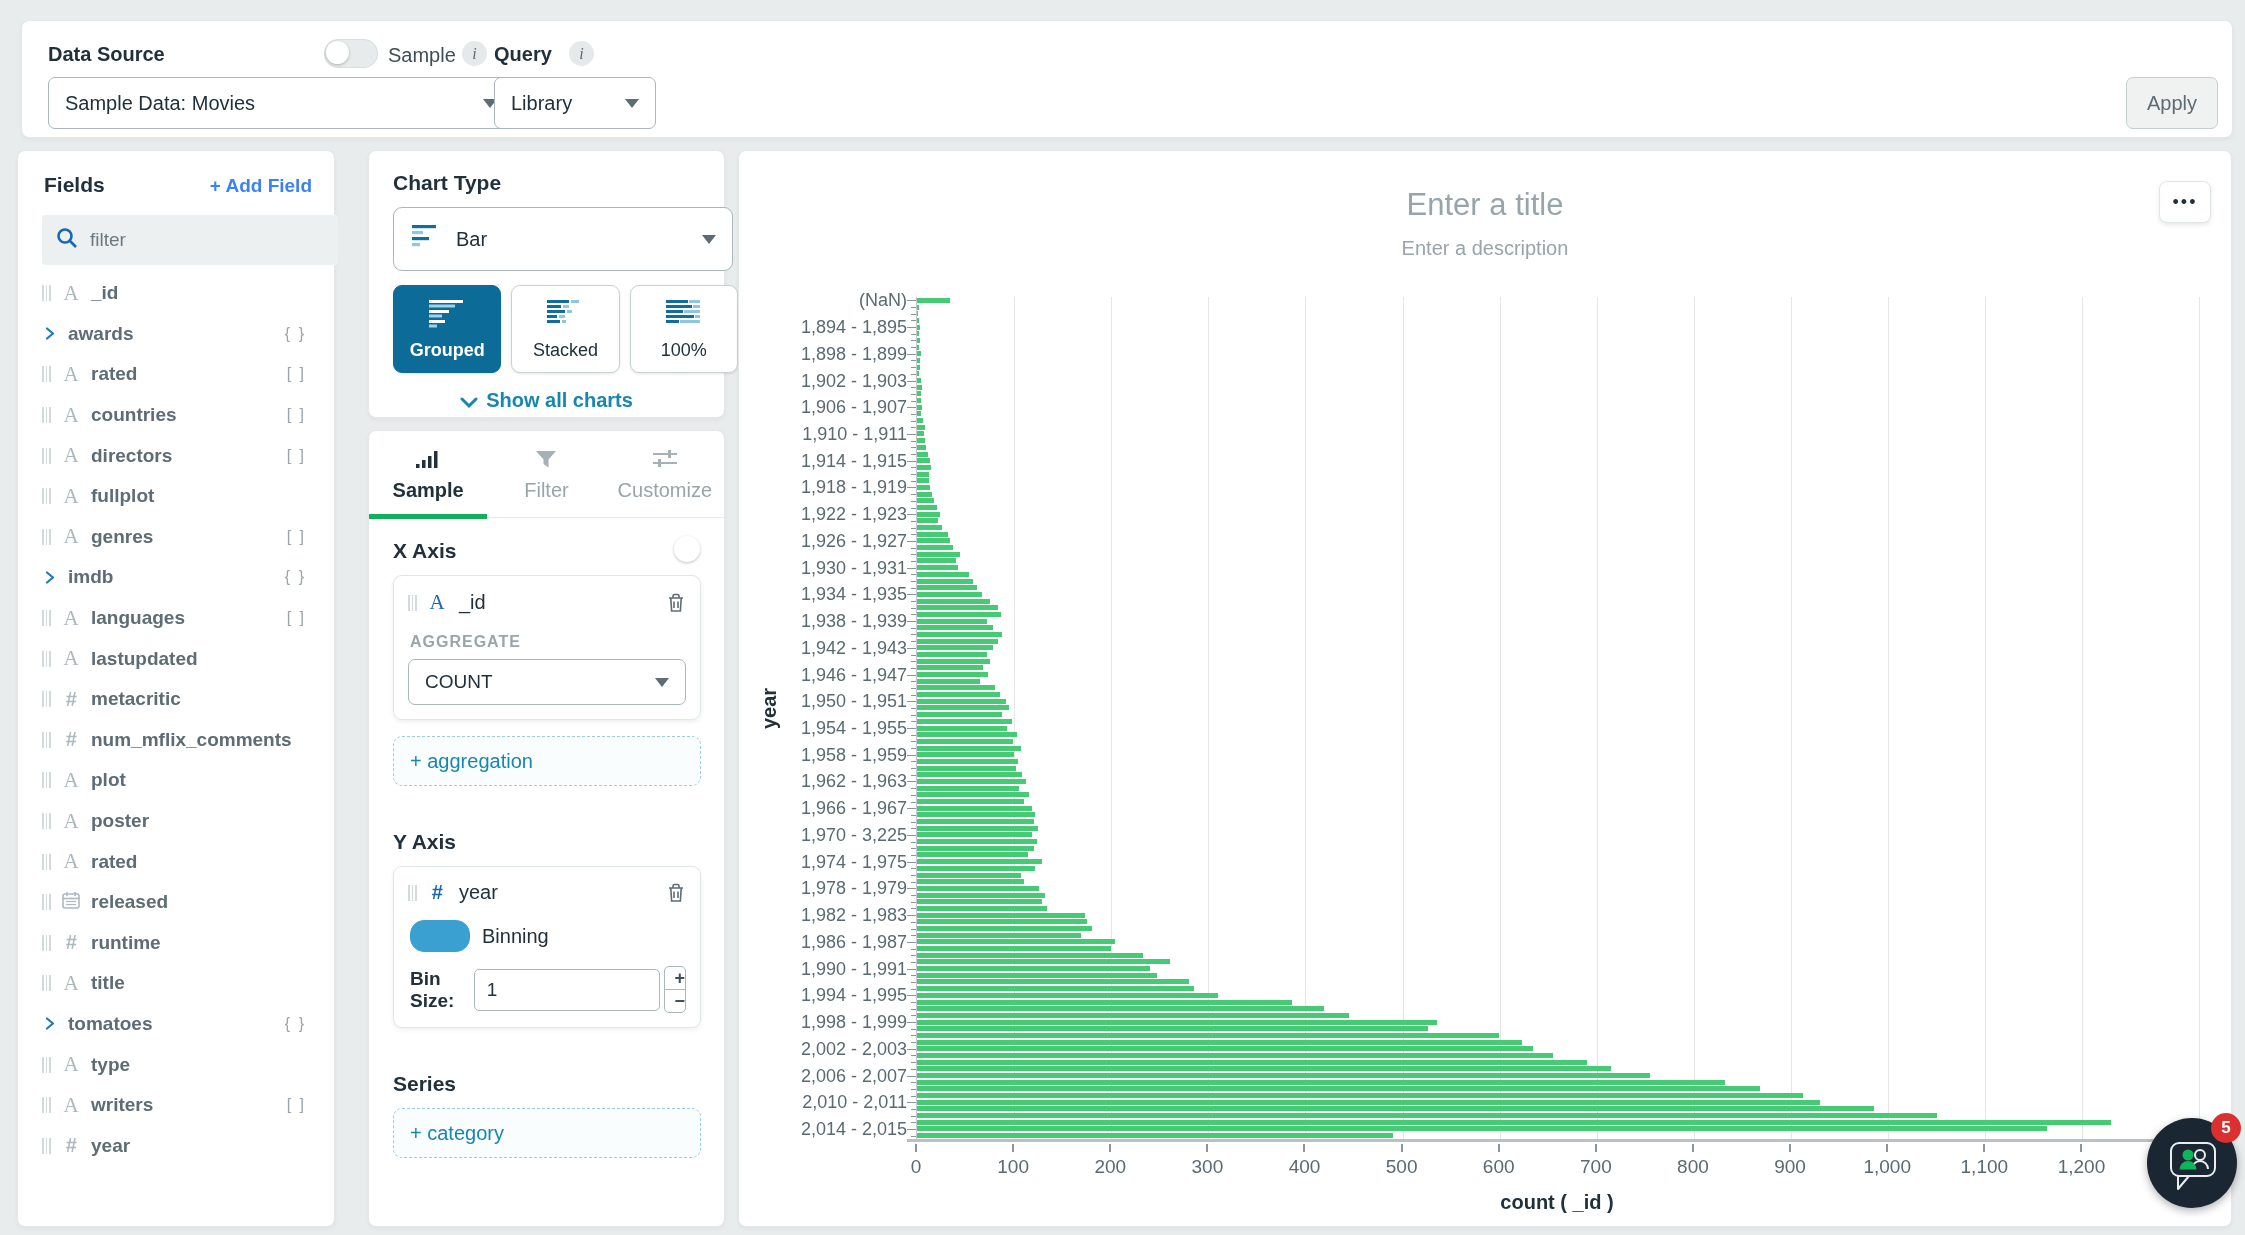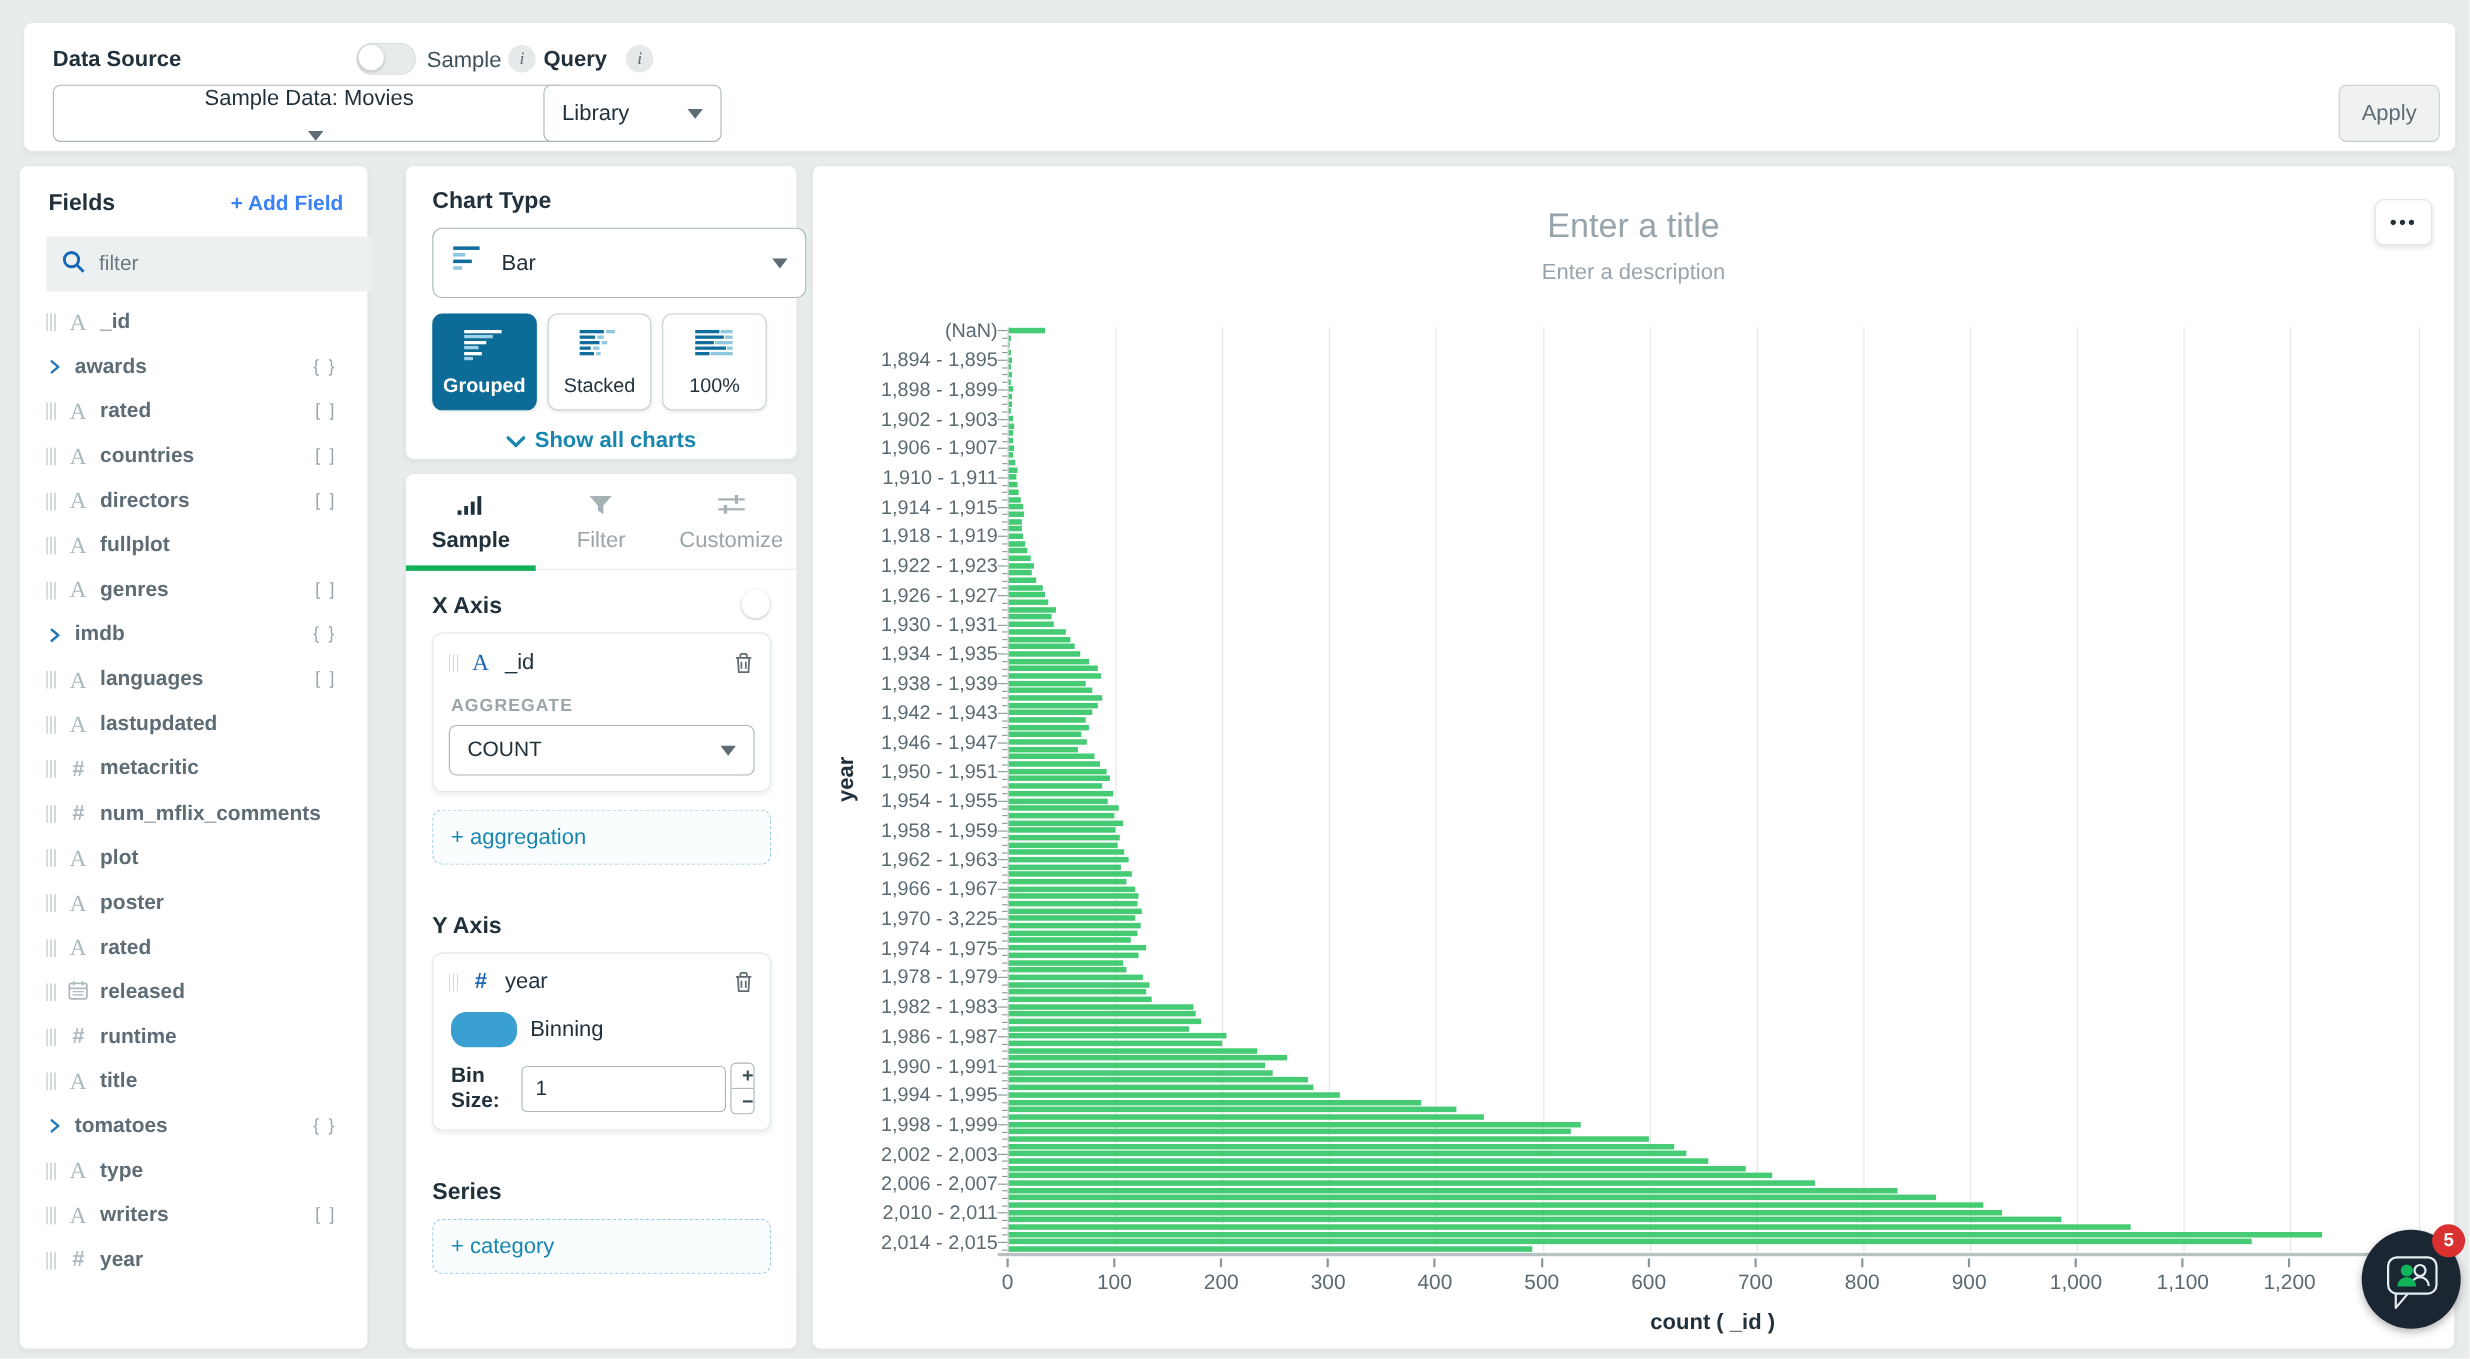--- a/index.html
+++ b/index.html
@@ -13,21 +13,21 @@
   .toggle{position:absolute;width:52px;height:27px;border-radius:14px;background:#E7EBEB;border:1px solid #D8DEDE;cursor:pointer;}
   .toggle .knob{position:absolute;left:1px;top:1px;width:23px;height:23px;border-radius:50%;background:#fff;box-shadow:0 1px 3px rgba(0,0,0,.25);}
   .sample-toggle{left:302px;top:18px;}
   .sample-lbl{position:absolute;left:366px;top:23px;font-size:20px;color:#3D4F58;}
   .info{position:absolute;width:25px;height:25px;border-radius:50%;background:#E5E9E9;color:#5D6C75;font-family:"Liberation Serif",serif;font-style:italic;font-size:16px;display:flex;align-items:center;justify-content:center;cursor:pointer;}
   .info1{left:440px;top:20px;}
   .info2{left:547px;top:20px;}
   .select{position:absolute;background:#fff;border:1px solid #A9B6BA;border-radius:7px;display:flex;align-items:center;padding:0 16px;font-size:20px;color:#21313C;cursor:pointer;}
   .select .flex{flex:1;}
   .caret{width:0;height:0;border-left:7px solid transparent;border-right:7px solid transparent;border-top:9px solid #5D6C75;margin-left:12px;}
-  .ds-select{left:26px;top:56px;width:432px;height:50px;flex-direction:column;}
+  .ds-select{left:26px;top:56px;width:432px;height:50px;}
   .lib-select{left:472px;top:56px;width:128px;height:50px;}
   .qinput{position:absolute;left:620px;top:53px;width:1462px;height:56px;box-sizing:border-box;border:1px solid #DCE1E1;border-radius:7px;font-family:"DejaVu Sans Mono",monospace;font-size:19px;padding:0 20px;color:#21313C;outline:none;}
   .qinput::placeholder{color:#B9C2C6;}
   .apply{position:absolute;left:2104px;top:56px;width:92px;height:52px;background:#EFF2F1;border:1px solid #C5CECE;border-radius:7px;font-family:"Liberation Sans",sans-serif;font-size:20px;color:#5D6C75;cursor:pointer;}
   
   .fields{left:17px;top:150px;width:316px;height:1075px;}
   .f-title{position:absolute;left:26px;top:22px;font-size:21px;font-weight:bold;}
   .addfield{position:absolute;right:22px;top:24px;font-size:19px;font-weight:bold;color:#3b82f6;cursor:pointer;}
   .search{position:absolute;left:24px;top:64px;width:268px;height:50px;background:#EDF0F0;display:flex;align-items:center;padding:0 14px;border-radius:3px;}
   .search input{border:none;background:transparent;outline:none;font-size:19px;color:#21313C;margin-left:10px;width:190px;font-family:"Liberation Sans",sans-serif;}
@@ -39,21 +39,21 @@
   .tstr{font-family:"Liberation Serif",serif;font-size:21px;color:#ADB8BD;}
   .tnum{font-size:20px;font-weight:bold;color:#AEB9BE;font-style:italic;}
   .chev{width:20px;margin-right:6px;display:flex;align-items:center;}
   .fname{font-size:19px;color:#5D6C75;font-weight:bold;}
   .suffix{margin-left:auto;margin-right:18px;font-size:16px;color:#9AA5AA;letter-spacing:2px;}
   
   .charttype{left:368px;top:150px;width:355px;height:266px;}
   .ct-title{position:absolute;left:24px;top:20px;font-size:21px;font-weight:bold;}
   .ct-select{left:24px;top:56px;width:306px;height:62px;border-radius:9px;border:1px solid #A9B6BA;}
   .ct-select .ctxt{margin-left:16px;}
-  .modes{position:absolute;left:24px;top:134px;width:304px;display:flex;gap:10px;}
+  .modes{position:absolute;left:24px;top:134px;width:345px;display:flex;gap:10px;}
   .mode{flex:1;height:86px;border-radius:9px;border:1px solid #C9D2D2;background:#fff;display:flex;flex-direction:column;align-items:center;justify-content:center;gap:7px;font-size:18px;color:#21313C;cursor:pointer;box-shadow:0 1px 3px rgba(30,50,60,.12);font-family:"Liberation Sans",sans-serif;}
   .mode.active{background:#0D6C97;border-color:#0D6C97;color:#fff;font-weight:bold;}
   .showall{position:absolute;left:0;right:0;top:238px;text-align:center;font-size:20px;font-weight:bold;color:#1787B0;cursor:pointer;}
   .showall svg{vertical-align:-2px;margin-right:8px;}
   
   .encode{left:368px;top:430px;width:355px;height:795px;}
   .tabs{position:absolute;left:0;top:12px;width:100%;display:flex;}
   .tab{flex:1;display:flex;flex-direction:column;align-items:center;gap:5px;padding-top:6px;cursor:pointer;font-size:20px;color:#9AA5AA;}
   .tab.active{color:#21313C;font-weight:bold;}
   .tabline{position:absolute;left:0;top:86px;width:100%;height:1px;background:#E6EAE9;}

